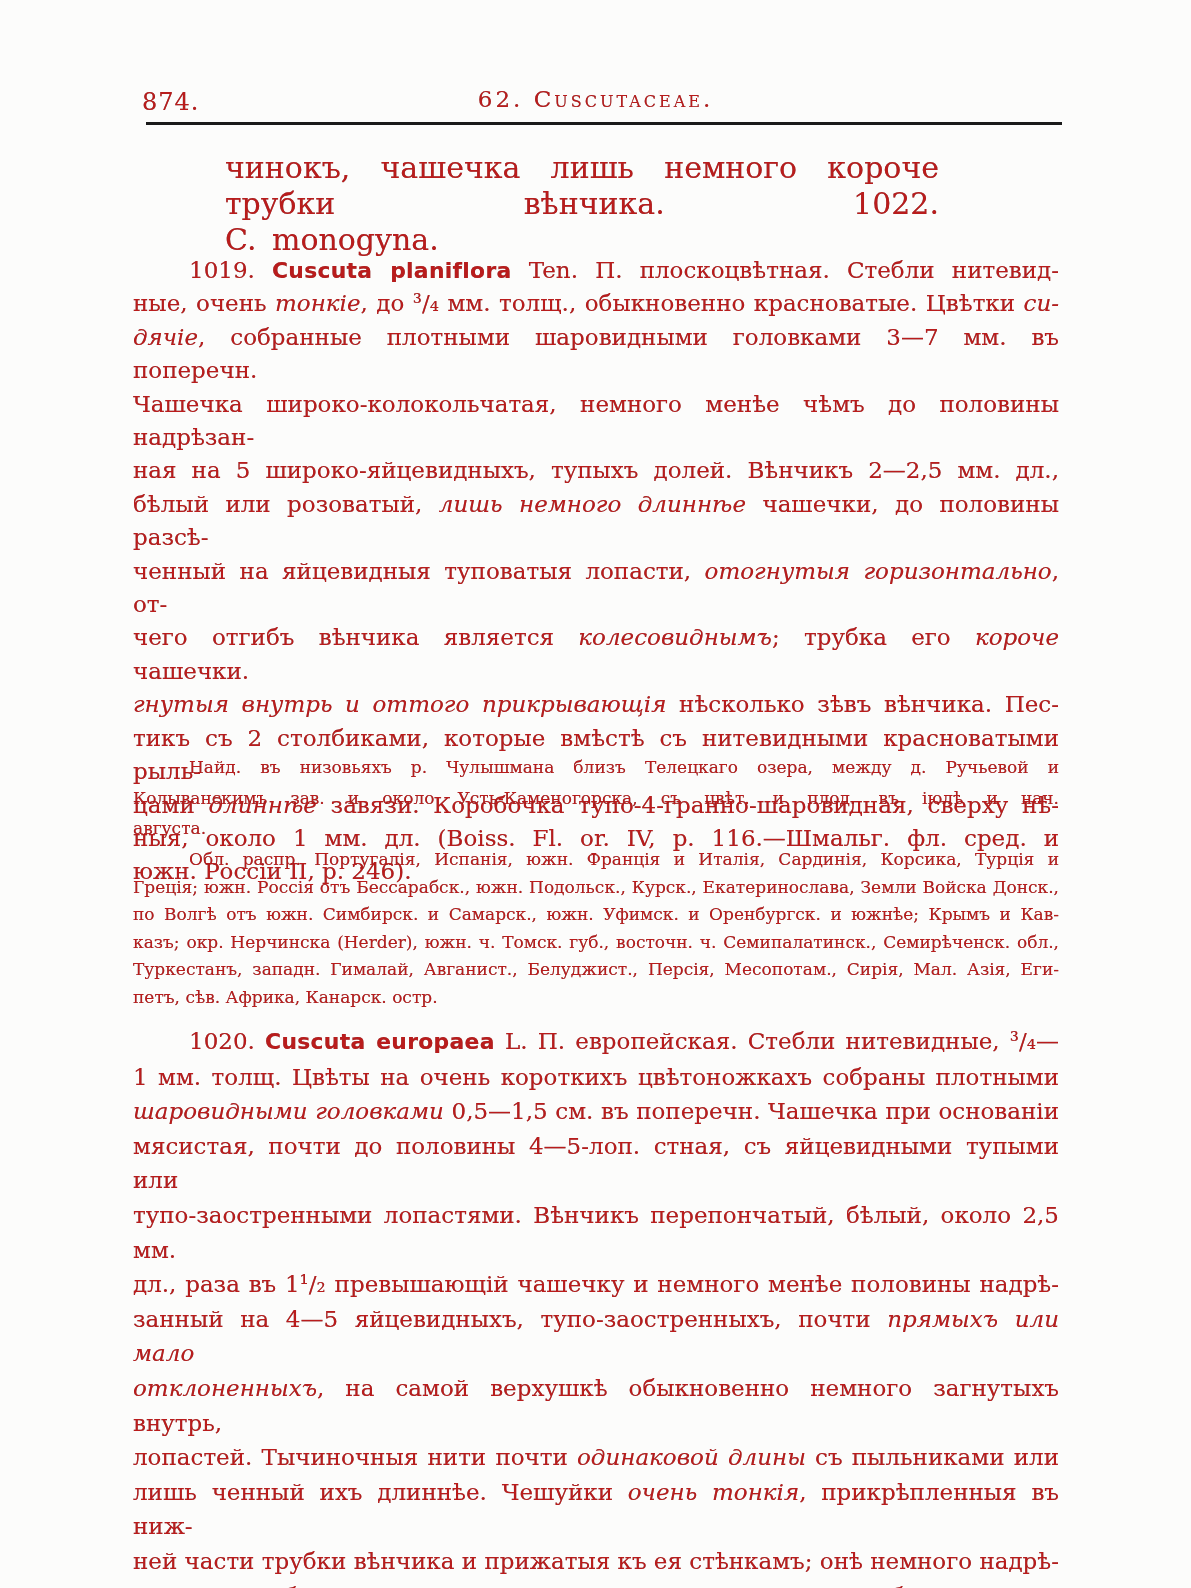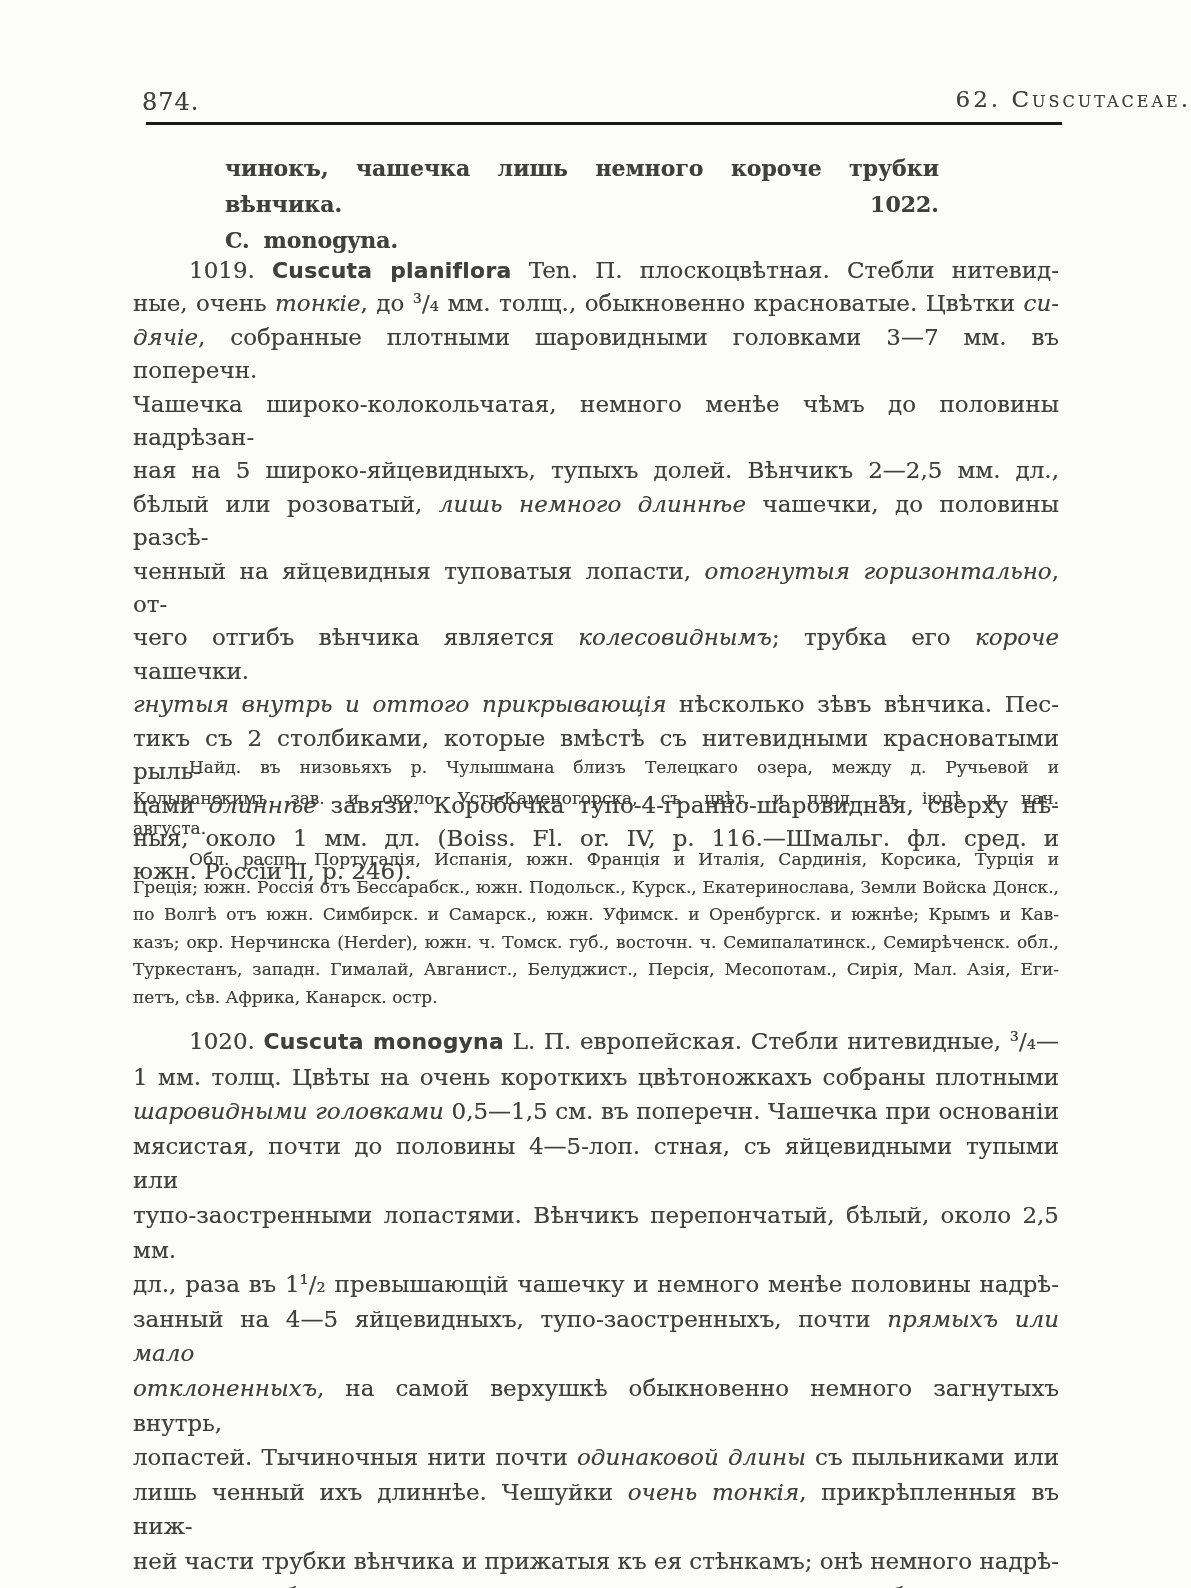--- a/index.html
+++ b/index.html
@@ -2,50 +2,50 @@
 <html><head>
 <meta charset="utf-8">
 <style>
   html,body{margin:0;padding:0;}
   body{background:#e8e8e6;}
   .page{
     position:relative;
     width:1191px;height:1588px;
     margin:0 auto;
     background:#fcfcfb;
-    color:#404040;
+    color:#b91c1c;
     font-family:"DejaVu Serif", serif;
     text-shadow:0 0 .4px rgba(20,20,20,.45);
     overflow:hidden;
   }
   .pagenum{
     position:absolute;left:142px;top:88px;
     font-size:24px;letter-spacing:1px;
   }
   .chapter{
     position:absolute;left:0;right:0;top:86px;
-    text-align:right;
+    text-align:center;
     font-size:23px;
     font-variant:small-caps;
     letter-spacing:3px;
   }
   .rule{
     position:absolute;left:146px;top:122px;
     width:916px;height:3px;background:#1a1a1a;
   }
   .para{position:absolute;}
   .line{display:block;}
   .j{text-align:justify;text-align-last:justify;}
   .last{text-align-last:left;}
   .right{text-align:left;word-spacing:6px;}
   .indent{text-indent:56px;}
   .i{font-style:italic;margin-top:40px;}
   .b{font-family:"DejaVu Sans",sans-serif;font-weight:bold;letter-spacing:.3px;font-size:.95em;}
   .hb{font-weight:normal;}
-  .cont{left:225px;top:150px;width:714px;font-size:22px;line-height:36px;font-weight:bold;}
+  .cont{left:225px;top:150px;width:714px;font-size:30px;line-height:36px;}
   .p1019{left:133px;top:254px;width:926px;font-size:23px;line-height:33.4px;}
   .p-found{left:133px;top:752px;width:926px;font-size:17px;line-height:30.5px;}
   .p-distr{left:133px;top:846px;width:926px;font-size:17px;line-height:27.6px;}
   .p1020{left:133px;top:1024px;width:926px;font-size:23px;line-height:34.6px;}
 </style>
 </head>
 <body>
 
 <div class="page">
 
@@ -83,21 +83,21 @@
   <div class="para p-distr">
     <div class="line j indent"><span class="hb">Обл. распр.</span><span> Португалія, Испанія, южн. Франція и Италія, Сардинія, Корсика, Турція и</span></div>
     <div class="line j"><span>Греція; южн. Россія отъ Бессарабск., южн. Подольск., Курск., Екатеринослава, Земли Войска Донск.,</span></div>
     <div class="line j"><span>по Волгѣ отъ южн. Симбирск. и Самарск., южн. Уфимск. и Оренбургск. и южнѣе; Крымъ и Кав-</span></div>
     <div class="line j"><span>казъ; окр. Нерчинска (Herder), южн. ч. Томск. губ., восточн. ч. Семипалатинск., Семирѣченск. обл.,</span></div>
     <div class="line j"><span>Туркестанъ, западн. Гималай, Авганист., Белуджист., Персія, Месопотам., Сирія, Мал. Азія, Еги-</span></div>
     <div class="line j last"><span>петъ, сѣв. Африка, Канарск. остр.</span></div>
   </div>
 
   <div class="para p1020">
-    <div class="line j indent"><span>1020. </span><span class="b">Cuscuta monogyna</span><span> L. П. европейская. Стебли нитевидные, ³/₄—</span></div>
+    <div class="line j indent"><span>1020. </span><span class="b">Cuscuta europaea</span><span> L. П. европейская. Стебли нитевидные, ³/₄—</span></div>
     <div class="line j"><span>1 мм. толщ. Цвѣты на очень короткихъ цвѣтоножкахъ собраны плотными</span></div>
     <div class="line j"><span class="i">шаровидными головками</span><span> 0,5—1,5 см. въ поперечн. Чашечка при основаніи</span></div>
     <div class="line j"><span>мясистая, почти до половины 4—5-лоп. стная, съ яйцевидными тупыми или</span></div>
     <div class="line j"><span>тупо-заостренными лопастями. Вѣнчикъ перепончатый, бѣлый, около 2,5 мм.</span></div>
     <div class="line j"><span>дл., раза въ 1¹/₂ превышающій чашечку и немного менѣе половины надрѣ-</span></div>
     <div class="line j"><span>занный на 4—5 яйцевидныхъ, тупо-заостренныхъ, почти </span><span class="i">прямыхъ или мало</span></div>
     <div class="line j"><span class="i">отклоненныхъ</span><span>, на самой верхушкѣ обыкновенно немного загнутыхъ внутрь,</span></div>
     <div class="line j"><span>лопастей. Тычиночныя нити почти </span><span class="i">одинаковой длины</span><span> съ пыльниками или</span></div>
     <div class="line j"><span>лишь ченный ихъ длиннѣе. Чешуйки </span><span class="i">очень тонкія</span><span>, прикрѣпленныя въ ниж-</span></div>
     <div class="line j"><span>ней части трубки вѣнчика и прижатыя къ ея стѣнкамъ; онѣ немного надрѣ-</span></div>

